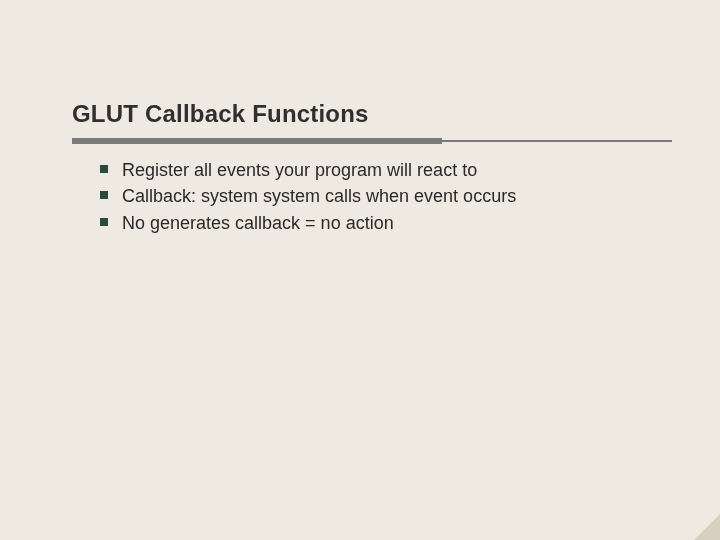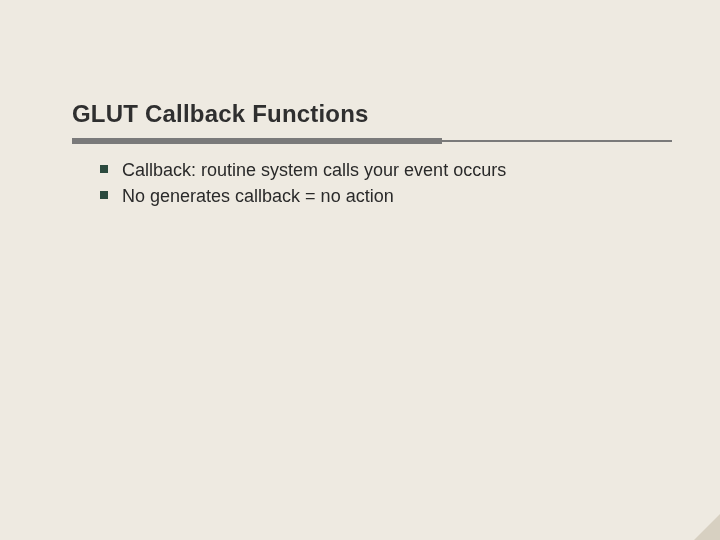--- a/index.html
+++ b/index.html
@@ -84,24 +84,25 @@
   <h1 class="title">GLUT Callback Functions</h1>
 
   <div class="rule">
     <div class="thin"></div>
     <div class="thick"></div>
   </div>
 
   <ul class="bullets">
     <li>
       <span class="sq"></span>
+      <span>Register all events your program will react to</span>
     </li>
     <li>
       <span class="sq"></span>
-      <span>Callback: routine system calls your event occurs</span>
+      <span>Callback: system system calls when event occurs</span>
     </li>
     <li>
       <span class="sq"></span>
       <span>No generates callback = no action</span>
     </li>
   </ul>
 
   <div class="corner-notch"></div>
 </div>
 

